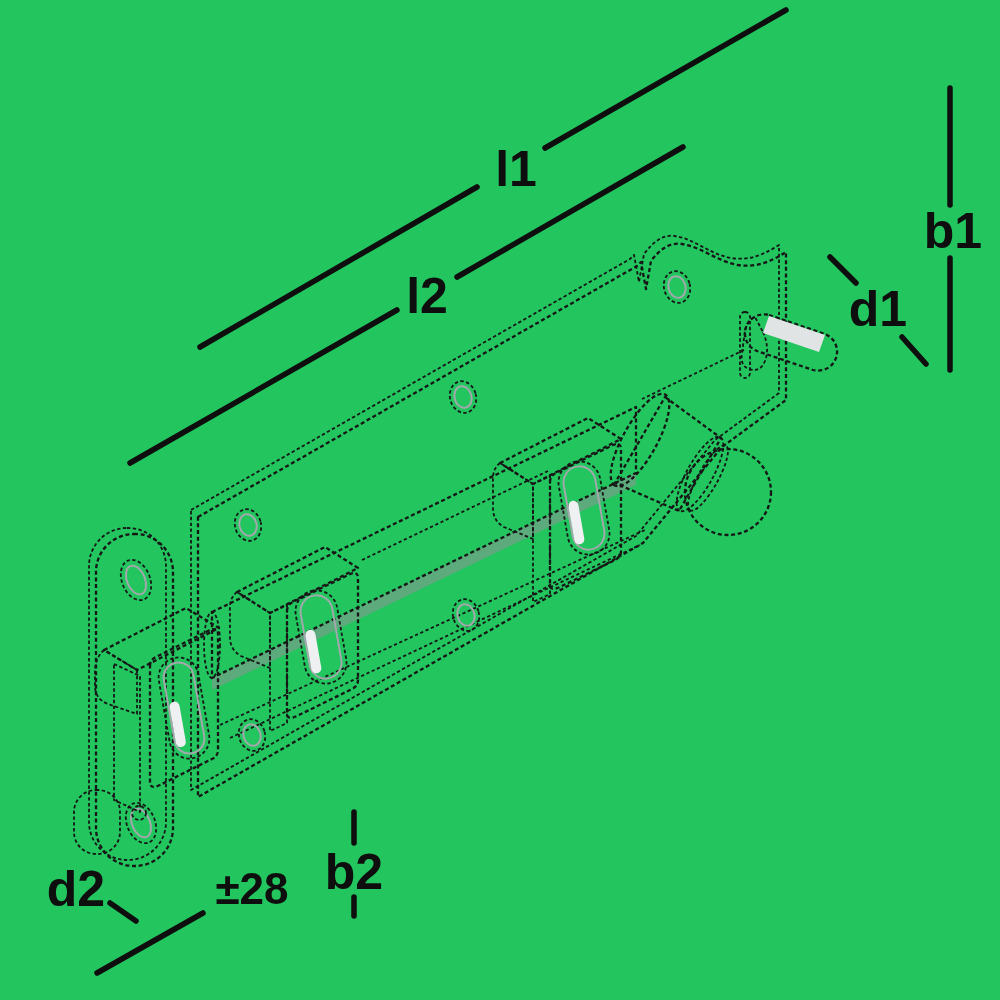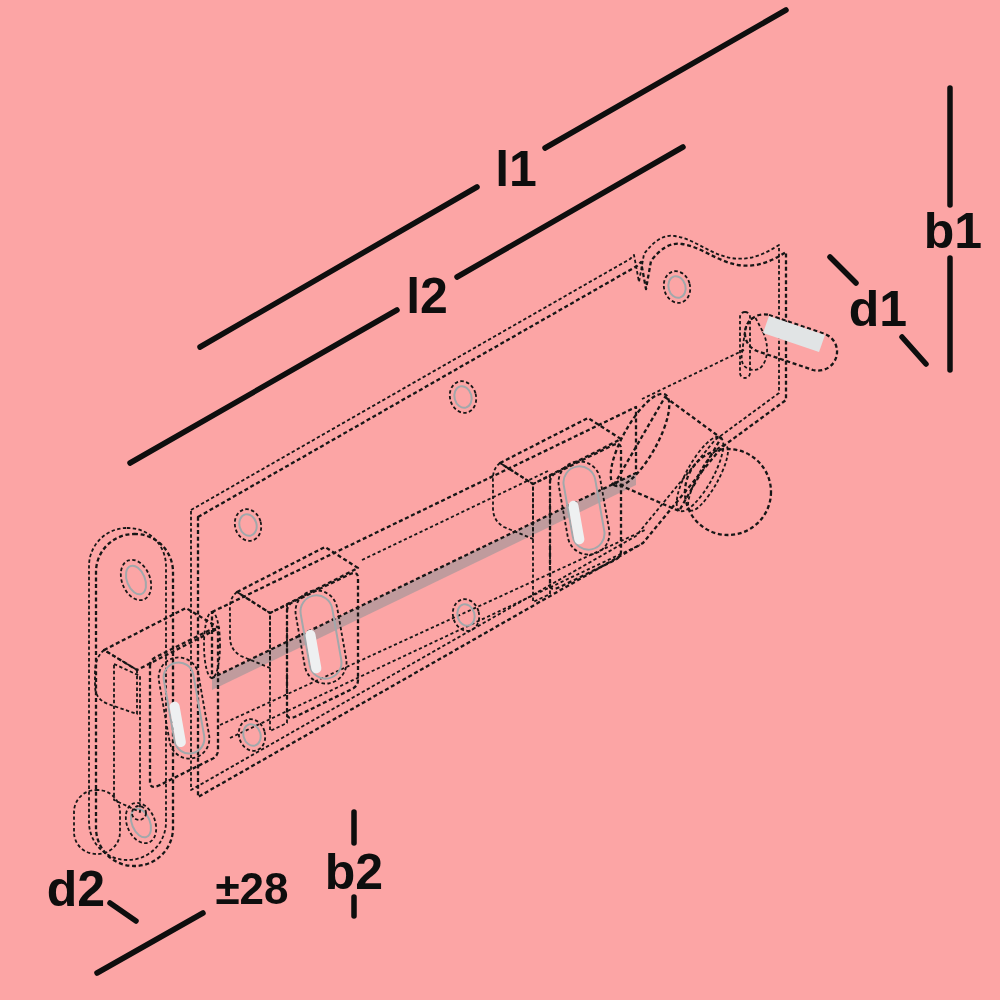--- a/index.html
+++ b/index.html
@@ -1,16 +1,16 @@
 <!DOCTYPE html>
 <html><head>
 <meta charset="utf-8">
 <style>
   html,body{margin:0;padding:0;background:#ffffff;}
-  .stage{width:1000px;height:1000px;position:relative;background:#fca5a5;overflow:hidden;}
+  .stage{width:1000px;height:1000px;position:relative;background:#22c55e;overflow:hidden;}
   svg{display:block;}
   .dim-label{font-family:"Liberation Sans",sans-serif;font-weight:bold;font-size:50px;fill:#0e0e0e;}
   .dim-label.small{font-size:44px;}
   .dimline{stroke:#0e0e0e;stroke-width:5.5;stroke-linecap:round;fill:none;}
   .outl{stroke:#161616;stroke-width:2.3;stroke-dasharray:4 2.7;stroke-linejoin:round;fill:none;}
   .outl-thin{stroke:#161616;stroke-width:1.8;stroke-dasharray:3.4 2.4;stroke-linejoin:round;fill:none;}
   .crease{stroke:#161616;stroke-width:1.8;stroke-dasharray:3.2 2.6;fill:none;}
   .innerring{stroke:#a2a8ab;stroke-width:2;fill:none;}
 </style>
 </head>

